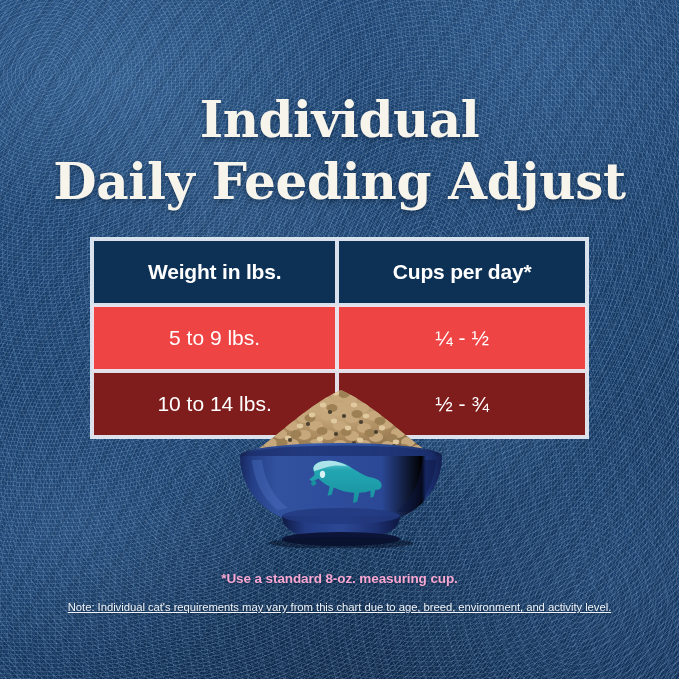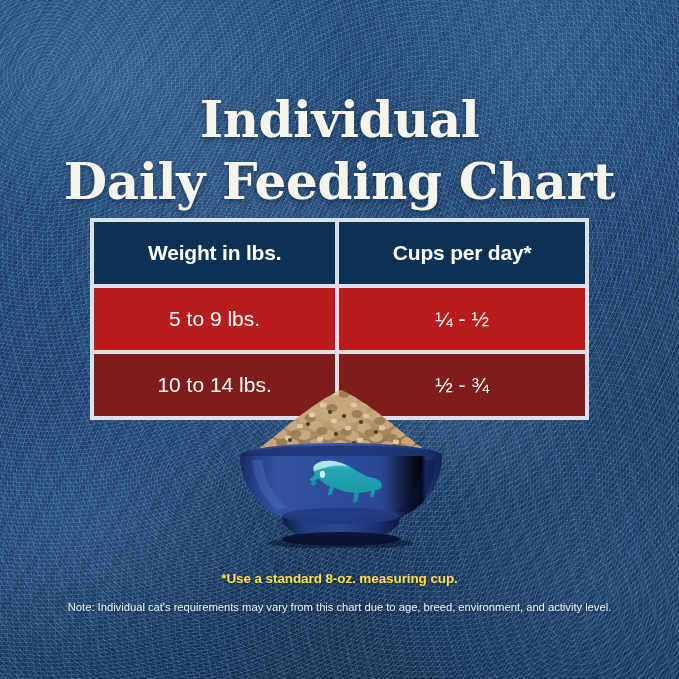--- a/index.html
+++ b/index.html
@@ -70,21 +70,21 @@
     text-shadow: 0 2px 5px rgba(6,24,48,0.55);
     z-index: 4;
   }
   .tline1 { font-size: 50px; display: block; }
   .tline2 { font-size: 50px; display: block; margin-top: 12px; letter-spacing: -0.3px; }
 
   
   #feeding-table {
     position: absolute;
     left: 92px;
-    top: 220px;
+    top: 239px;
     width: 495px;
     border-collapse: separate;
     border-spacing: 0;
     z-index: 5;
     box-shadow: 0 0 0 2px rgba(232,240,248,0.92);
   }
   #feeding-table td, #feeding-table th {
     border: 2px solid rgba(232,240,248,0.92);
     text-align: center;
     vertical-align: middle;
@@ -92,21 +92,21 @@
     padding: 0;
   }
   #feeding-table th {
     background: #0d3055;
     height: 62px;
     font-size: 21px;
     font-weight: bold;
     letter-spacing: -0.2px;
   }
   #feeding-table td {
-    background: #b91c1c;
+    background: #ef4444;
     height: 62px;
     font-size: 21px;
     font-weight: normal;
     letter-spacing: 0px;
   }
   .col-weight { width: 245px; }
   .col-cups   { width: 250px; }
   #feeding-table tr:last-child td { background: #7f1d1d; }
 
   
@@ -119,50 +119,51 @@
     z-index: 6;
   }
 
   
   #footnote {
     position: absolute;
     top: 571px;
     left: 0;
     width: 679px;
     text-align: center;
-    color: #fde047;
+    color: #f9a8d4;
     font-size: 13.5px;
     font-weight: bold;
     letter-spacing: -0.1px;
     z-index: 4;
     text-shadow: 0 1px 3px rgba(8,26,50,0.6);
   }
   #note-block {
     position: absolute;
     top: 599px;
     left: 0;
     width: 679px;
     text-align: center;
     color: #eef3f9;
     font-size: 11.3px;
     line-height: 16.5px;
     letter-spacing: -0.05px;
     z-index: 4;
     text-shadow: 0 1px 3px rgba(8,26,50,0.6);
+    text-decoration: underline;
   }
   #note-block div { white-space: nowrap; }
 </style>
 </head>
 <body>
 
 <div id="bg"></div>
 
 <h1 id="title">
   <span class="tline1">Individual</span>
-  <span class="tline2">Daily Feeding Chart</span>
+  <span class="tline2">Daily Feeding Adjust</span>
 </h1>
 
 <table id="feeding-table">
   <thead>
     <tr>
       <th class="col-weight">Weight in lbs.</th>
       <th class="col-cups">Cups per day*</th>
     </tr>
   </thead>
   <tbody>

